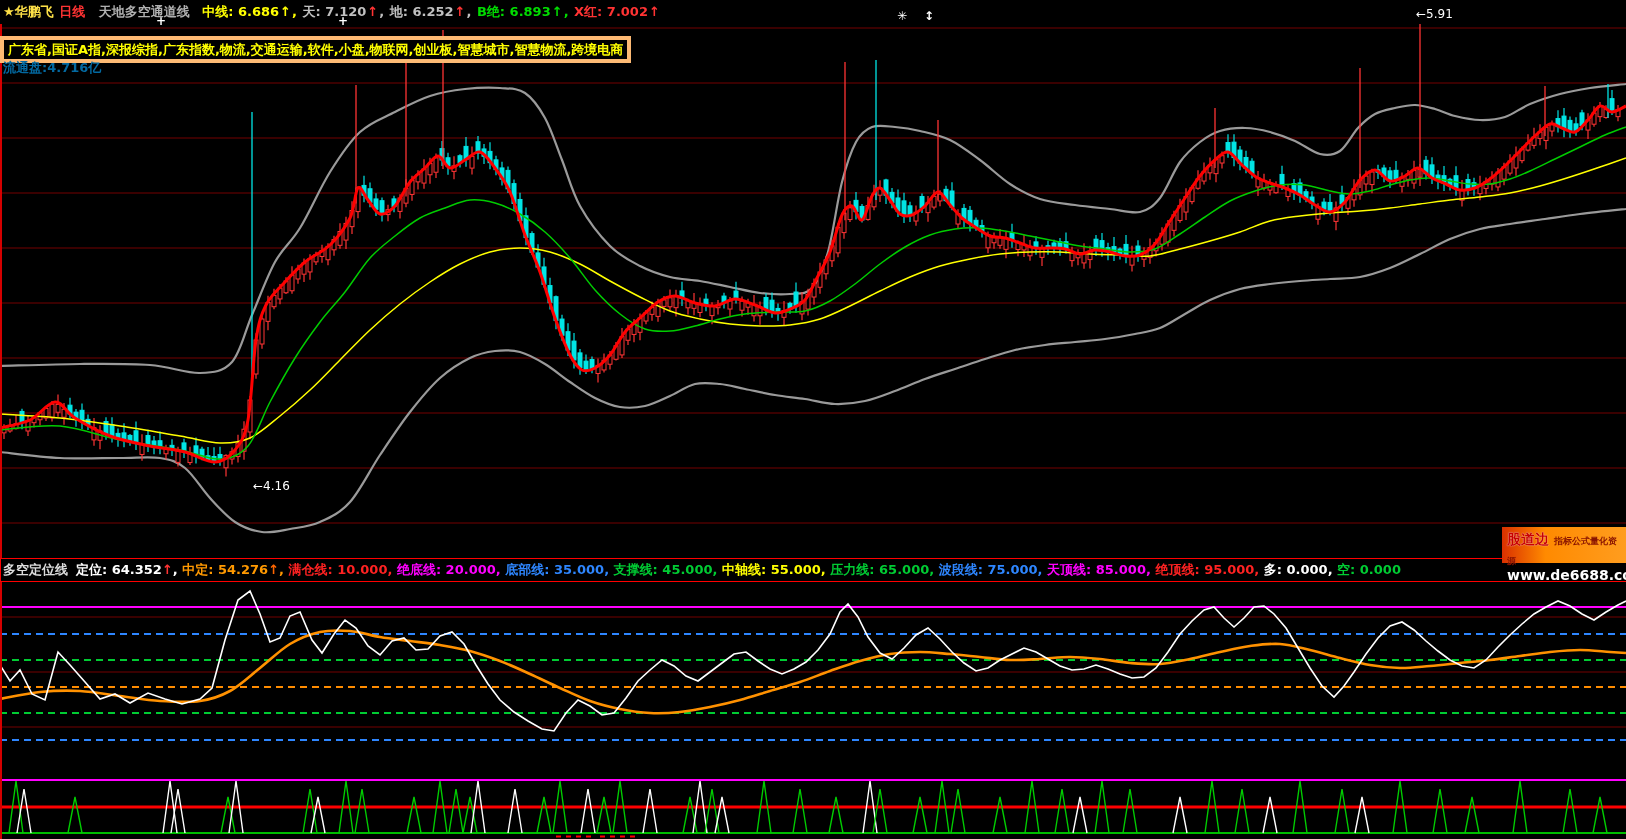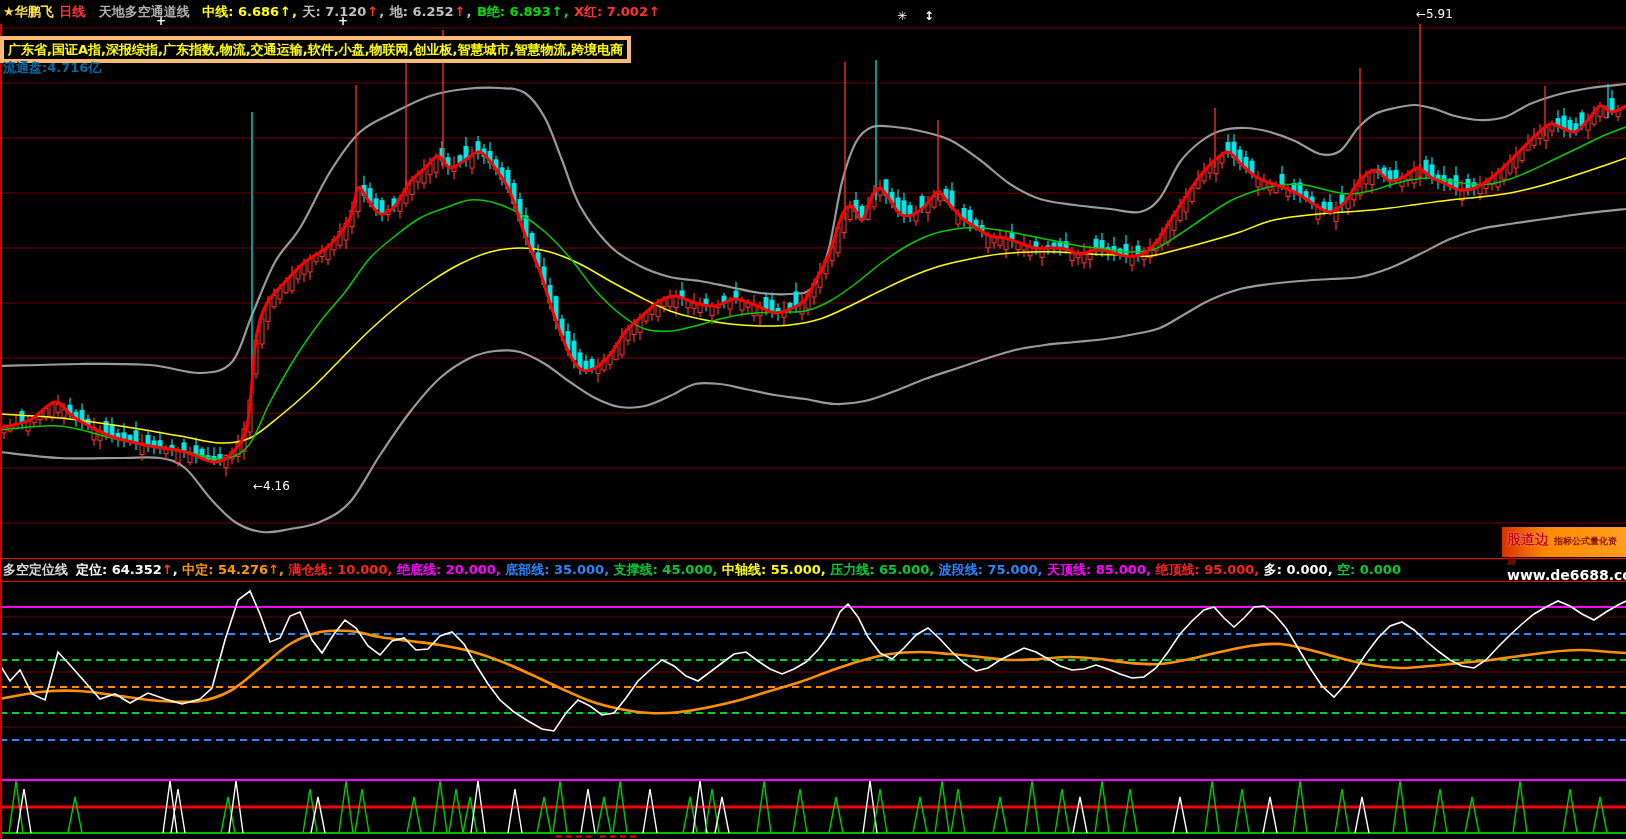--- a/index.html
+++ b/index.html
@@ -15,21 +15,21 @@
   #concepts-box{left:0;top:36px;border:4px solid #fdba74;background:#000;
                 color:#ffff00;font-size:13px;font-weight:bold;line-height:17px;
                 padding:1px 4px;white-space:nowrap;z-index:5;}
   #float-shares{left:3px;top:59px;color:#0369a1;font-size:13px;font-weight:bold;z-index:5;}
   .marker{color:#ffffff;font-size:12px;font-weight:bold;z-index:5;}
   .price-label{color:#ffffff;font-size:12px;z-index:5;white-space:nowrap;}
   #divider{left:0;top:558px;width:1624px;height:22px;border:1px solid #ff0000;
            background:#000;font-size:13px;font-weight:bold;line-height:22px;
            white-space:nowrap;overflow:hidden;padding-left:2px;z-index:5;}
   #divider .title{color:#dcdcdc;margin-right:8px;}
-  #watermark{left:1502px;top:527px;width:124px;height:30px;z-index:9;
+  #watermark{left:1502px;top:527px;width:124px;height:36px;z-index:9;
              background:linear-gradient(90deg,#d93000,#ff8a00 35%,#ff9d1f);
              padding:2px 0 0 5px;box-sizing:border-box;}
   #watermark .brand{color:#c80000;font-weight:bold;font-size:14px;
                     text-shadow:0 0 1px #fff;}
   #watermark .tag{color:#8a1400;font-size:9px;font-weight:bold;}
   #watermark .url{color:#ffffff;font-weight:bold;font-size:14px;line-height:15px;}
 </style>
 </head>
 <body>
 

